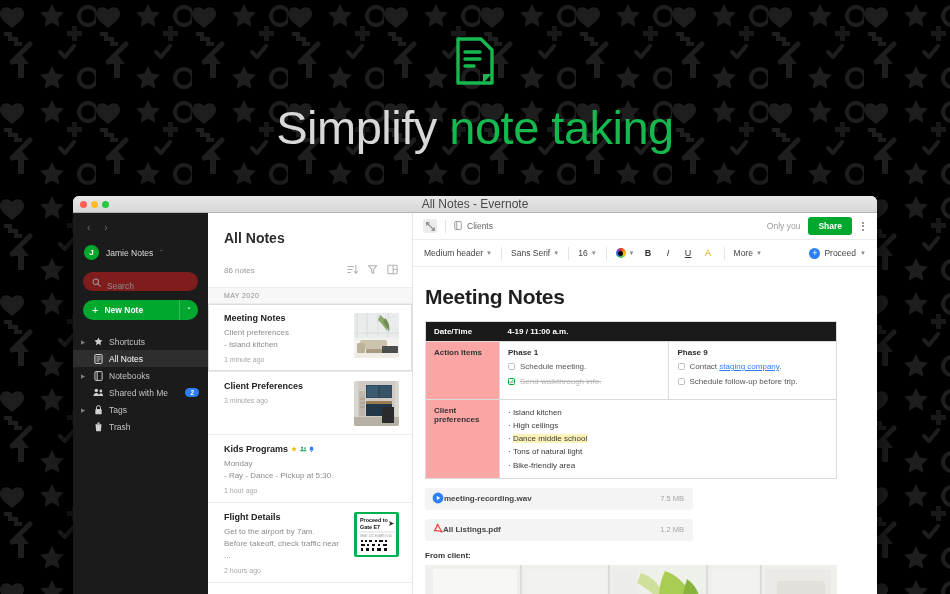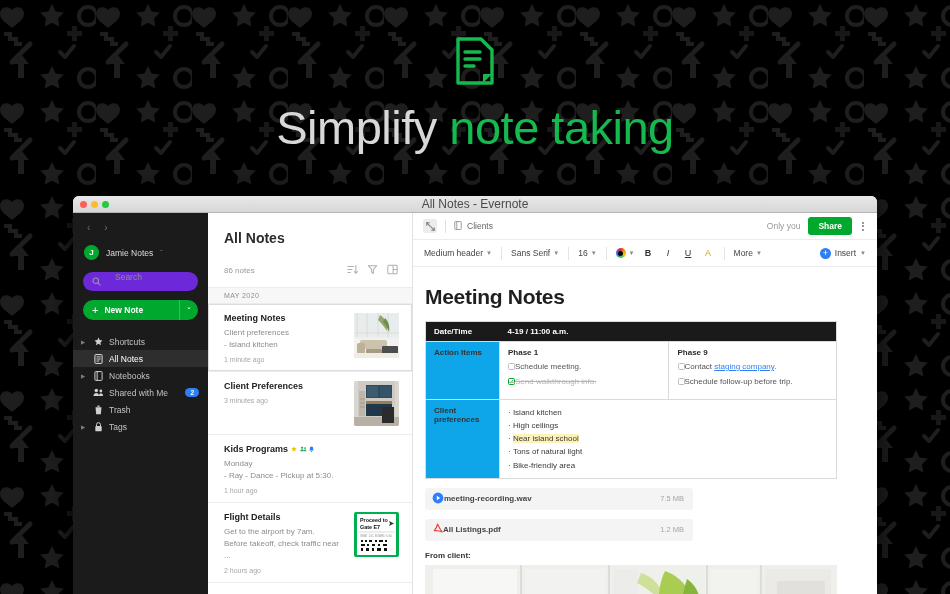--- a/index.html
+++ b/index.html
@@ -118,25 +118,25 @@
     font-size: 8px;
     font-weight: bold;
     display: flex; align-items: center; justify-content: center;
   }
   #account-name { font-size: 8.5px; color: #dcdcdc; }
   #account-caret { font-size: 7px; color: #8a8a8a; }
 
   #search-box {
     margin: 9px 10px 0 10px;
     height: 19px;
-    background: #6d28d9;
+    background: #7f1d1d;
     border-radius: 10px;
     display: flex;
-    align-items: flex-start;
-    gap: 14px;
+    align-items: flex-end;
+    gap: 6px;
     padding: 0 9px;
   }
   #search-input {
     background: transparent;
     border: none;
     outline: none;
     color: #a9a9a9;
     font-size: 8.5px;
     font-family: inherit;
     width: 100%;
@@ -381,41 +381,41 @@
   }
   #note-table td { vertical-align: top; }
   .tbl-head-dark {
     background: #1a1a1a;
     color: #fff;
     font-size: 8px;
     font-weight: bold;
     padding: 5px 8px;
   }
   .tbl-label {
-    background: #0ea5e9;
+    background: #fca5a5;
     font-size: 8px;
     font-weight: bold;
     color: #333;
     padding: 6px 8px;
     width: 74px;
     border-right: 1px solid #dadada;
     border-top: 1px solid #dadada;
   }
   .tbl-cell {
     padding: 6px 8px;
     font-size: 8px;
     color: #333;
     border-top: 1px solid #dadada;
   }
   .phase-split { display: flex; }
   .phase-col { flex: 1 1 50%; padding-right: 6px; }
   .phase-col.second { border-left: 1px solid #dadada; padding-left: 9px; margin-left: -1px; }
   .phase-title { font-size: 8px; font-weight: bold; color: #2b2b2b; margin-bottom: 5px; }
   .check-row {
-    display: flex; align-items: flex-start; 
+    display: flex; align-items: flex-start; gap: 5px;
     font-size: 8px; color: #555; margin-bottom: 5px; line-height: 1.3;
   }
   .checkbox {
     width: 7px; height: 7px;
     border: 1px solid #bdbdbd;
     border-radius: 1.5px;
     flex: 0 0 7px;
     margin-top: 1px;
     background: #fff;
   }
@@ -583,39 +583,39 @@
               <circle cx="10" cy="3.6" r="1.8" fill="#d0d0d0"></circle>
               <path d="M0.6 10 c0-2.6 1.7-4 3.6-4 s3.6 1.4 3.6 4z" fill="#d0d0d0"></path>
               <path d="M7.6 10 c0-2.2 1.2-3.4 2.6-3.4 s2.6 1.2 2.6 3.4z" fill="#d0d0d0"></path>
             </svg>
           </span>
           <span class="nav-label">Shared with Me</span>
           <span class="nav-badge">2</span>
         </div>
 
         <div class="nav-item">
+          <span class="disclosure">▶</span>
+          <span class="nav-icon">
+            <svg width="9" height="10" viewBox="0 0 10 12" aria-hidden="true">
+              <path d="M2.6 5 v-1.8 a2.4 2.4 0 0 1 4.8 0 v1.8" fill="none" stroke="#d0d0d0" stroke-width="1.2"></path>
+              <rect x="1.2" y="4.8" width="7.6" height="6.4" rx="1.1" fill="#d0d0d0"></rect>
+            </svg>
+          </span>
+          <span class="nav-label">Tags</span>
+        </div>
+
+        <div class="nav-item">
           <span class="disclosure"></span>
           <span class="nav-icon">
             <svg width="9" height="10" viewBox="0 0 10 12" aria-hidden="true">
               <path d="M1.4 2.6 h7.2 l-.8 8.4 h-5.6z" fill="#d0d0d0"></path>
               <rect x="3.4" y="0.6" width="3.2" height="1.6" rx="0.5" fill="#d0d0d0"></rect>
             </svg>
           </span>
           <span class="nav-label">Trash</span>
-        </div>
-
-        <div class="nav-item">
-          <span class="disclosure">▶</span>
-          <span class="nav-icon">
-            <svg width="9" height="10" viewBox="0 0 10 12" aria-hidden="true">
-              <path d="M2.6 5 v-1.8 a2.4 2.4 0 0 1 4.8 0 v1.8" fill="none" stroke="#d0d0d0" stroke-width="1.2"></path>
-              <rect x="1.2" y="4.8" width="7.6" height="6.4" rx="1.1" fill="#d0d0d0"></rect>
-            </svg>
-          </span>
-          <span class="nav-label">Tags</span>
         </div>
 
       </div>
     </div>
 
     <div id="note-list">
       <div id="note-list-title">All Notes</div>
 
       <div id="note-list-meta">
         <span id="note-count">86 notes</span>
@@ -816,21 +816,21 @@
         <span class="fmt-btn" style="text-decoration:underline">U</span>
         <span class="fmt-btn" style="color:#d9a300">A</span>
         <span class="fmt-divider"></span>
         <span class="fmt">
           <span>More</span>
           <span class="caret">▼</span>
         </span>
         <span id="fmt-spacer"></span>
         <span id="insert-btn">
           <span id="insert-plus">+</span>
-          <span>Insert</span>
+          <span>Proceed</span>
           <span class="caret">▼</span>
         </span>
       </div>
 
       <div id="note-body">
         <div id="note-heading">Meeting Notes</div>
 
         <table id="note-table">
           <tbody>
               <tr>
@@ -864,21 +864,21 @@
                   </div>
                 </div>
               </div>
             </td>
           </tr>
           <tr>
             <td class="tbl-label">Client preferences</td>
             <td class="tbl-cell">
               <div class="pref-line">·&nbsp;<span>Island kitchen</span></div>
               <div class="pref-line">·&nbsp;<span>High ceilings</span></div>
-              <div class="pref-line">·&nbsp;<span class="hl">Near island school</span></div>
+              <div class="pref-line">·&nbsp;<span class="hl">Dance middle school</span></div>
               <div class="pref-line">·&nbsp;<span>Tons of natural light</span></div>
               <div class="pref-line">·&nbsp;<span>Bike-friendly area</span></div>
             </td>
           </tr>
         </tbody>
           </table>
 
         <div class="attachment">
           <span>
             <svg width="12" height="12" viewBox="0 0 14 14" aria-hidden="true">

